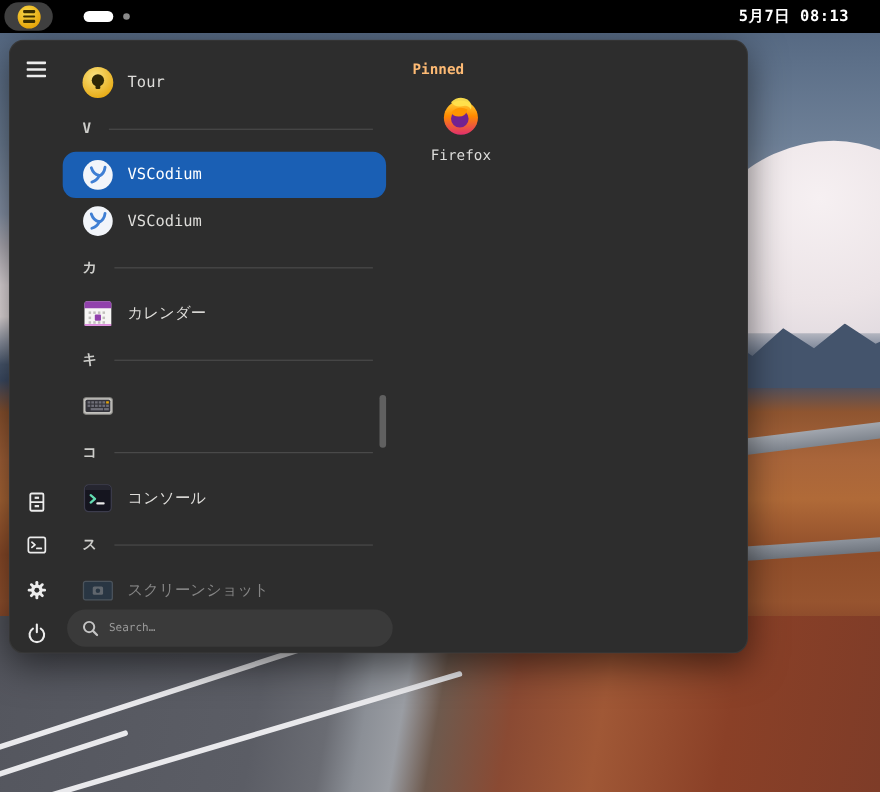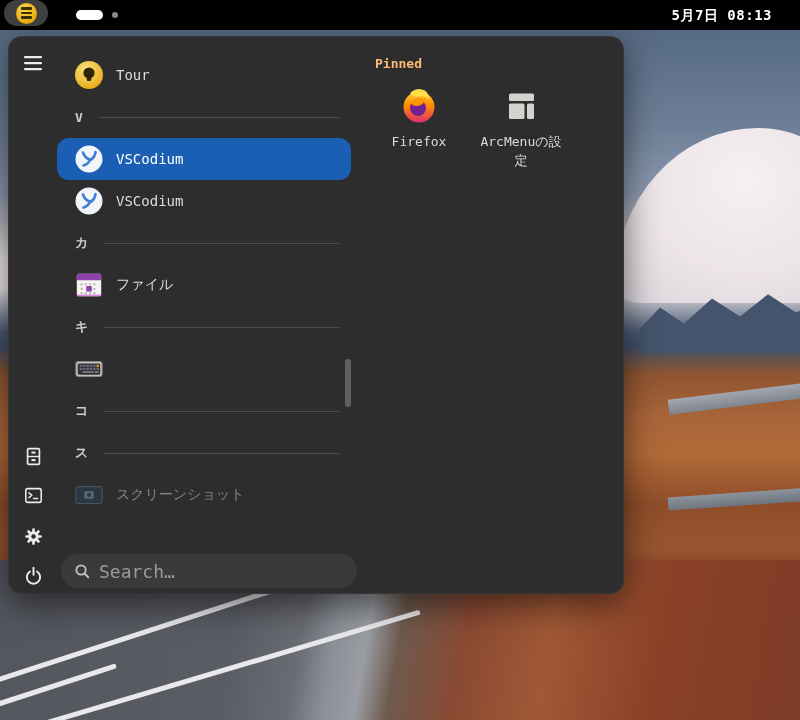--- a/index.html
+++ b/index.html
@@ -29,35 +29,35 @@
     background:linear-gradient(100deg,
       #54565e 0%, #5b5d65 30%, #6a6c73 38%, #8b8f96 42%, #9a9da3 46%,
       #6e5a4e 50%, #8a4a33 58%, #a05836 68%, #8a4027 82%, #7e3c28 100%); }
   .stripe { position:absolute; background:#e9e9ec; height:5px; border-radius:2px; }
   .stripe1 { left:-19px; top:74px; width:300px; transform:rotate(-18deg); }
   .stripe2 { left:38px; top:105px; width:390px; transform:rotate(-16.5deg); }
   .stripe3 { left:-40px; top:128px; width:160px; transform:rotate(-18deg); }
 
   
   .topbar { position:absolute; left:0; top:0; width:800px; height:30px; background:#000;
-    display:flex; z-index:30; }
+    display:flex; align-items:center; z-index:30; }
   .arcmenu-btn { margin-left:4px; width:44px; height:26px; background:#3f3f3f; border-radius:13px;
     display:flex; align-items:center; justify-content:center; cursor:pointer; }
   .arc-circle { width:21px; height:21px; border-radius:50%;
     background:radial-gradient(circle at 40% 30%, #f8d84a, #e5a50a 75%);
     display:flex; flex-direction:column; align-items:center; justify-content:center; gap:2px; }
   .arc-circle i { display:block; width:11px; height:2.4px; background:#3a2e00; border-radius:1px; }
   .ws { display:flex; align-items:center; margin-left:28px; gap:9px; }
   .ws-pill { width:27px; height:10px; background:#fff; border-radius:5px; }
   .ws-dot { width:6px; height:6px; background:#8a8a8a; border-radius:50%; }
   .clock { position:absolute; right:28px; top:0; height:30px; line-height:30px;
     color:#fff; font-weight:bold; font-size:14px; letter-spacing:.5px; }
 
   
-  .menu { position:absolute; left:8px; top:36px; width:616px; height:558px;
+  .menu { position:absolute; left:8px; top:36px; width:672px; height:558px;
     background:#2d2d2d; border:1px solid rgba(255,255,255,.05); border-radius:14px;
     box-shadow:0 10px 34px rgba(0,0,0,.55); z-index:20; overflow:hidden; }
 
   
   .side-btn { position:absolute; left:8px; width:32px; height:32px; background:none; border:none;
     display:flex; align-items:center; justify-content:center; cursor:pointer; border-radius:6px; }
   .side-btn svg { width:19px; height:19px; }
   .sb-burger { top:10px; } .sb-burger svg { width:18px; height:16px; }
   .sb-docs { top:403px; } .sb-term { top:442px; } .sb-gear { top:483px; } .sb-power { top:522px; }
 
@@ -77,21 +77,21 @@
   .sec-line { flex:1; height:1px; background:#4d4d4d; margin-left:16px; margin-right:20px; }
 
   .scroll-thumb { position:absolute; left:336px; top:322px; width:6px; height:48px;
     background:#606060; border-radius:3px; cursor:pointer; }
 
   
   .search-bar { position:absolute; left:52px; bottom:5px; width:296px; height:34px;
     background:#3a3a3a; border-radius:17px; display:flex; align-items:center; padding-left:13px; gap:8px; }
   .search-bar svg { width:17px; height:17px; flex:0 0 17px; }
   .search-input { background:transparent; border:none; outline:none; color:#d6d6d6;
-    font-family:inherit; font-size:18px; width:230px; }
+    font-family:inherit; font-size:10px; width:230px; }
   .search-input::placeholder { color:#9b9b9b; }
 
   
   .pinned-title { position:absolute; left:366px; top:19px; color:#fdba74; font-size:13px; font-weight:bold; }
   .pinned-grid { position:absolute; left:360px; top:42px; width:310px;
     display:grid; grid-template-columns:repeat(3,100px); grid-auto-rows:minmax(100px,auto); gap:4px 2px; }
   .pin-cell { display:flex; flex-direction:column; align-items:center; padding-top:8px; cursor:pointer; border-radius:10px; }
   .pin-cell .pin-icon { width:38px; height:38px; display:flex; align-items:center; justify-content:center; }
   .pin-cell .pin-icon svg { width:38px; height:38px; }
   .pin-label { margin-top:8px; color:#dcdcda; font-size:13px; text-align:center;
@@ -243,21 +243,21 @@
                 <rect x="20.5" y="19" width="2.4" height="2.4"></rect>
               <rect x="7" y="23.5" width="2.4" height="2.4"></rect>
                 <rect x="11.5" y="23.5" width="2.4" height="2.4"></rect>
               <rect x="16" y="23.5" width="2.4" height="2.4"></rect>
                 <rect x="20.5" y="23.5" width="2.4" height="2.4"></rect>
             </g>
             <rect x="13" y="17" width="6" height="6" rx="1" fill="#9141ac"></rect>
             <rect x="3" y="26.2" width="26" height="1.8" fill="#dc8add"></rect>
           </svg>
         </span>
-        <span class="app-label">ファイル</span>
+        <span class="app-label">カレンダー</span>
       </div>
 
       <div class="row section">
         <span class="sec-letter">キ</span>
           <span class="sec-line"></span>
       </div>
 
       <div class="row item">
         <span class="app-icon">
           <svg viewBox="0 0 32 32">
@@ -281,20 +281,31 @@
             <rect x="24" y="11.5" width="2.6" height="2.2" fill="#e5a50a"></rect>
           </svg>
         </span>
       </div>
 
       <div class="row section">
         <span class="sec-letter">コ</span>
           <span class="sec-line"></span>
       </div>
 
+      <div class="row item">
+        <span class="app-icon">
+          <svg viewBox="0 0 32 32">
+            <rect x="3" y="3" width="26" height="26" rx="4" fill="#15151f" stroke="#3c3c4c" stroke-width="1.2"></rect>
+            <path d="M7 3.6 h18 a3.4 3.4 0 0 1 3.4 3.4 v1 h-24.8 v-1 a3.4 3.4 0 0 1 3.4 -3.4z" fill="#262630"></path>
+            <path d="M9 13 l4.2 3.6 -4.2 3.6" fill="none" stroke="#62dcb2" stroke-width="2.2" stroke-linecap="round" stroke-linejoin="round"></path>
+            <line x1="15.5" y1="21" x2="21.5" y2="21" stroke="#e9e9e9" stroke-width="2.2" stroke-linecap="round"></line>
+          </svg>
+        </span>
+        <span class="app-label">コンソール</span>
+      </div>
 
       <div class="row section">
         <span class="sec-letter">ス</span>
           <span class="sec-line"></span>
       </div>
 
       <div class="row item disabled">
         <span class="app-icon">
           <svg viewBox="0 0 32 32">
             <rect x="2" y="7" width="28" height="18" rx="2" fill="#27405a" stroke="#6a7a8a" stroke-width="1.2"></rect>
@@ -334,28 +345,16 @@
             <path d="M10 6 q4 5 10 3.5 q6 -1.5 8 3 q2 -5 -3 -9 q-8 -4 -15 2.5z" fill="#ffe14d" opacity=".95"></path>
             <circle cx="18" cy="21" r="8" fill="#722291"></circle>
             <path d="M10.5 15 q6 -6.5 14.5 -2.5 q-1.5 6.5 -8 6.5 q-5.5 0 -6.5 -4z" fill="#ff9500"></path>
           </svg>
         </span>
         <span class="pin-label">Firefox</span>
       </div>
 
 
 
-      <div class="pin-cell">
-        <span class="pin-icon">
-          <svg viewBox="0 0 38 38">
-            <g fill="#d5d3cf">
-              <rect x="7" y="6.5" width="25" height="7.5" rx="1.5"></rect>
-              <rect x="7" y="16.5" width="15.5" height="15.5" rx="1.5"></rect>
-              <rect x="25" y="16.5" width="7" height="15.5" rx="1.5"></rect>
-            </g>
-          </svg>
-        </span>
-        <span class="pin-label">ArcMenuの設定</span>
-      </div>
 
     </div>
   </div>
 </div>
 
 </body></html>

